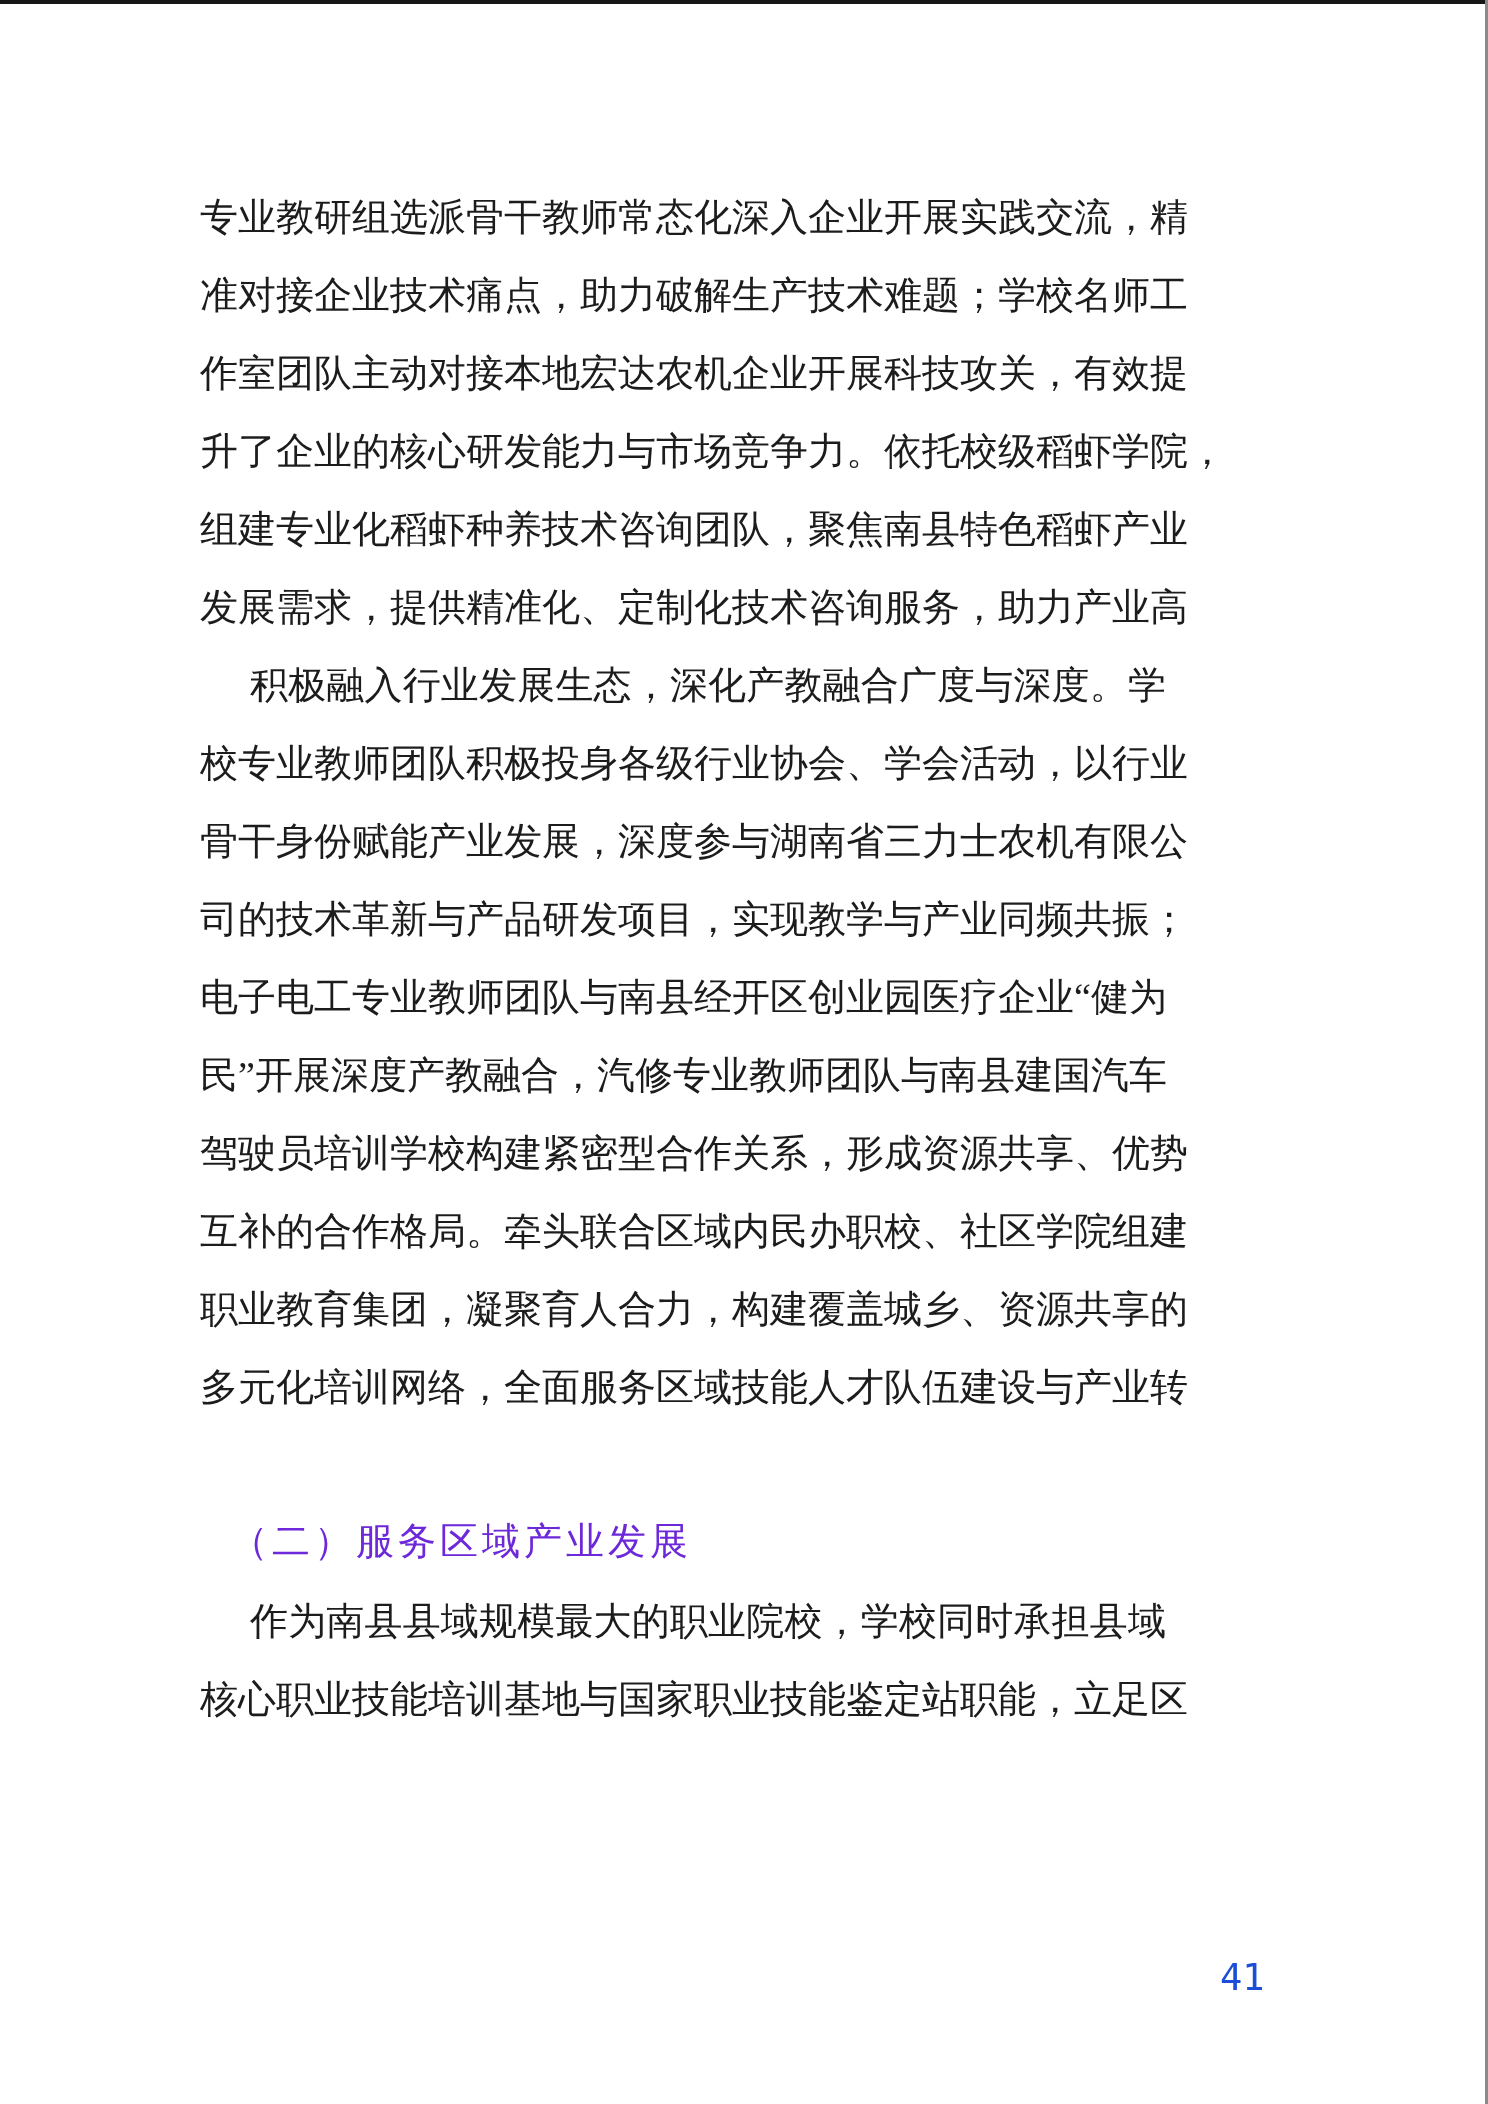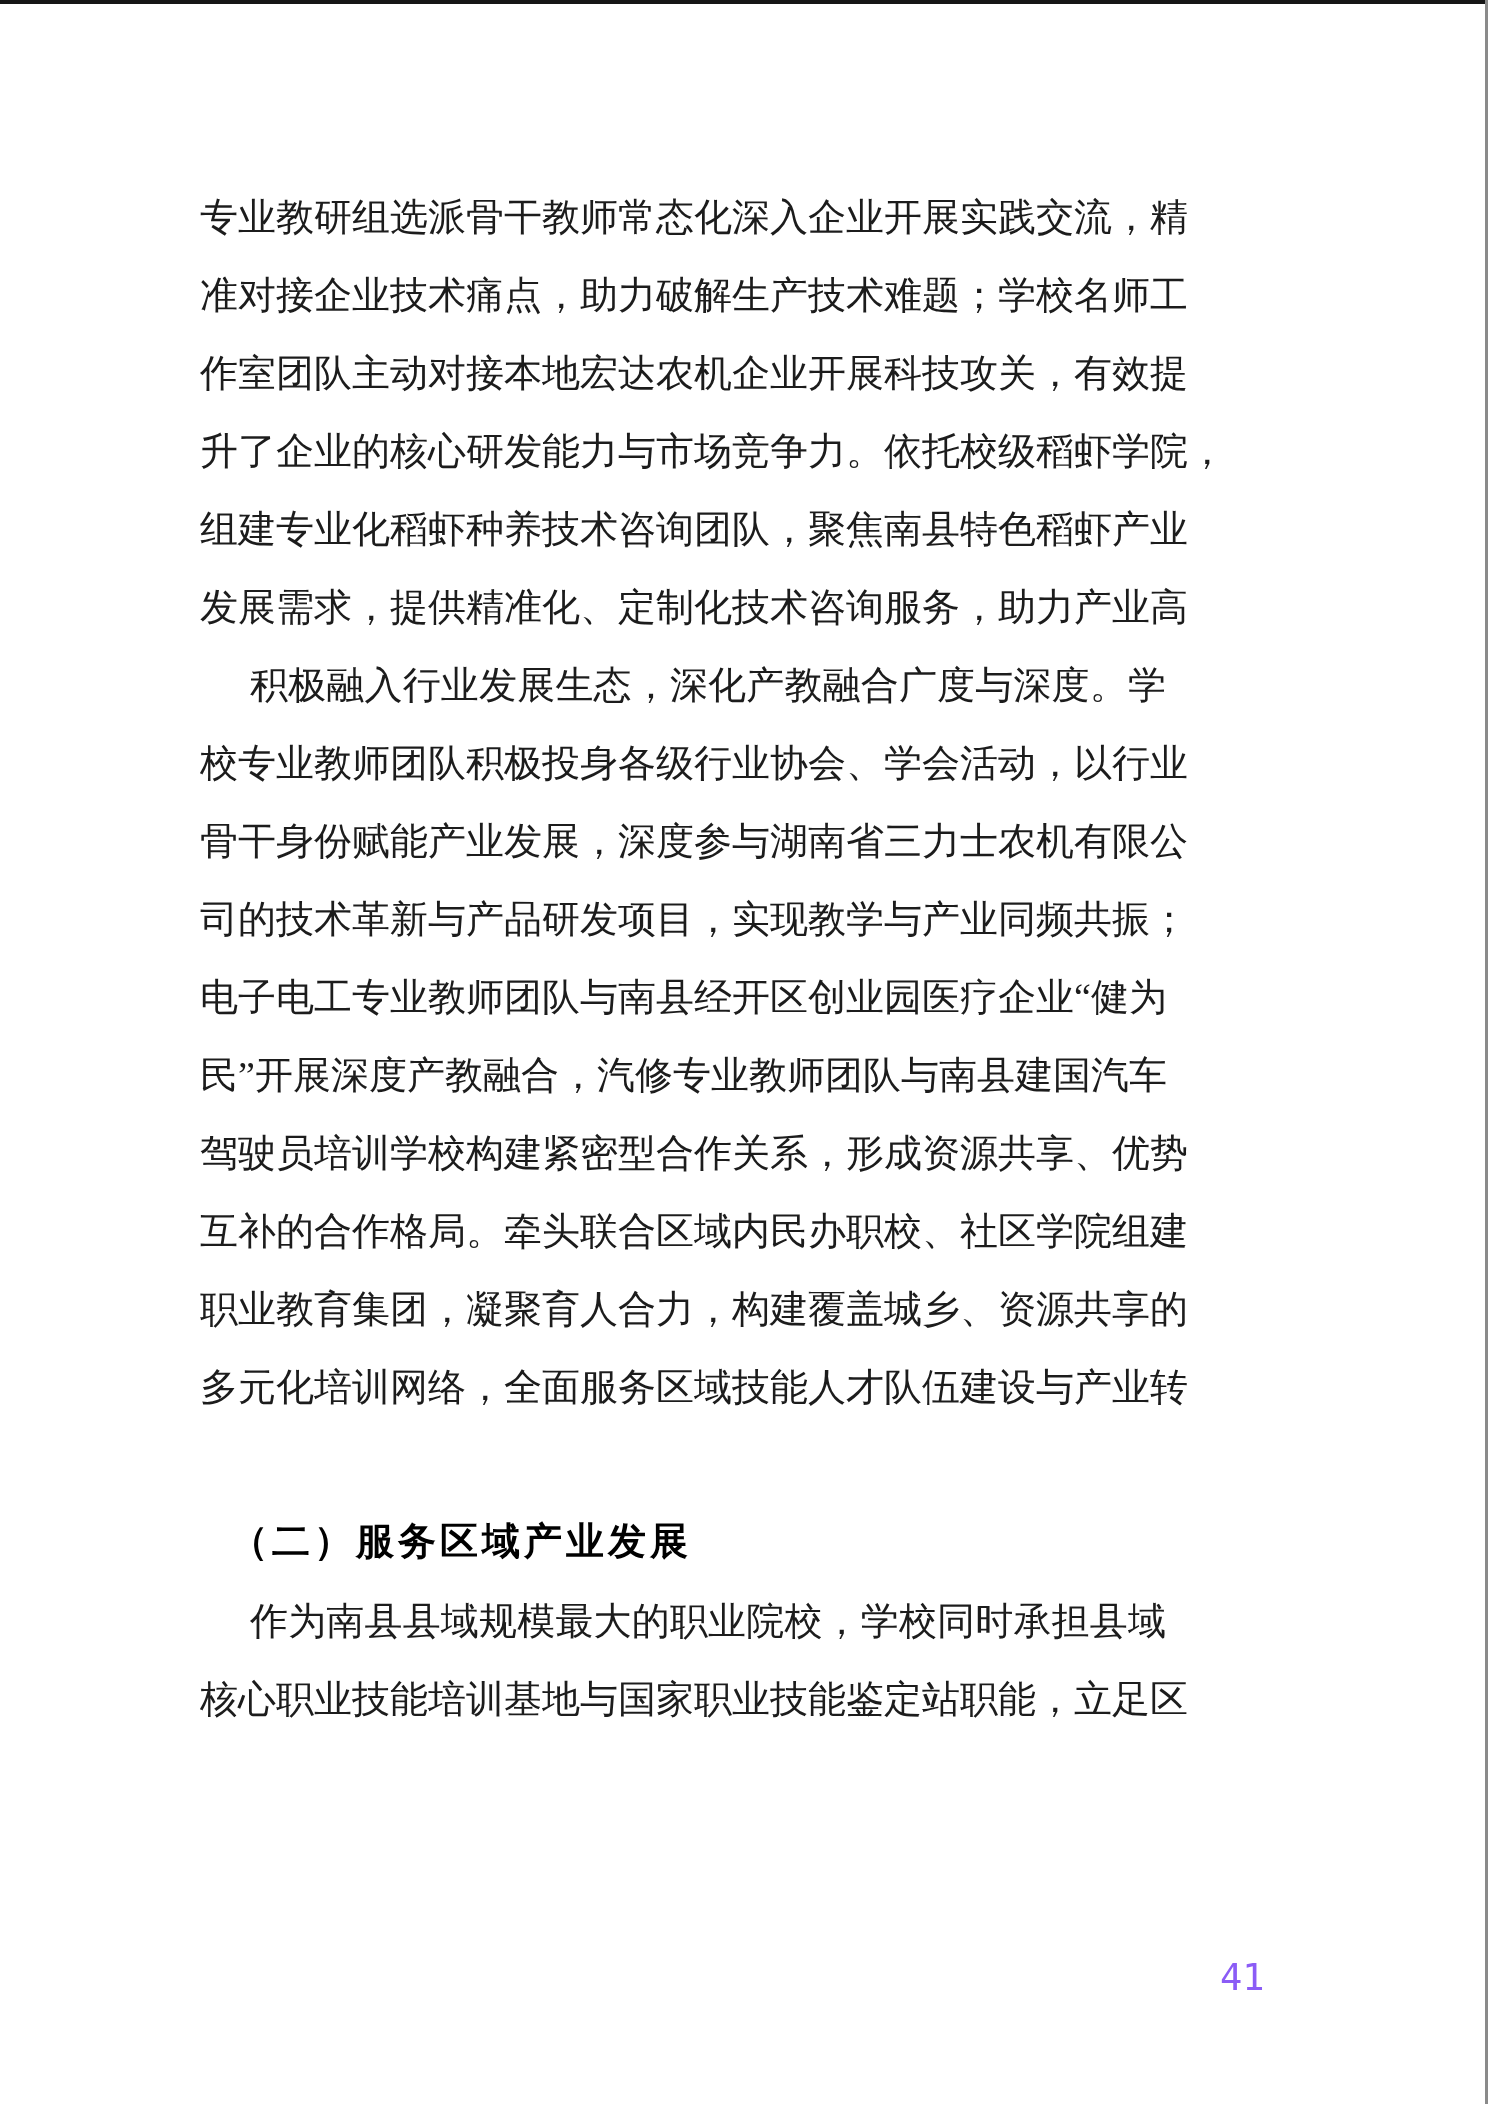--- a/index.html
+++ b/index.html
@@ -44,34 +44,34 @@
     letter-spacing: 0;
   }
   .line.fill span { display: block; }
   .line.indent { padding-left: 50px; }
   .heading {
     margin-top: 76px;
     margin-bottom: 2px;
     height: 78px;
     line-height: 78px;
     font-size: 38px;
-    font-weight: bold;
-    color: #000000;
+    font-weight: normal;
+    color: #6d28d9;
     padding-left: 30px;
     letter-spacing: 4px;
     white-space: nowrap;
   }
   .page-number {
     position: absolute;
     left: 1220px;
     top: 1956px;
     font-family: "DejaVu Sans Mono", monospace;
     font-size: 37px;
     line-height: 1.2;
-    color: #8b5cf6;
+    color: #1d4ed8;
   }
 </style>
 </head>
 <body>
 
 <div class="page">
   <div class="edge-top"></div>
   <div class="edge-right"></div>
   <div class="text-column" id="text-column">
       <div class="para">

